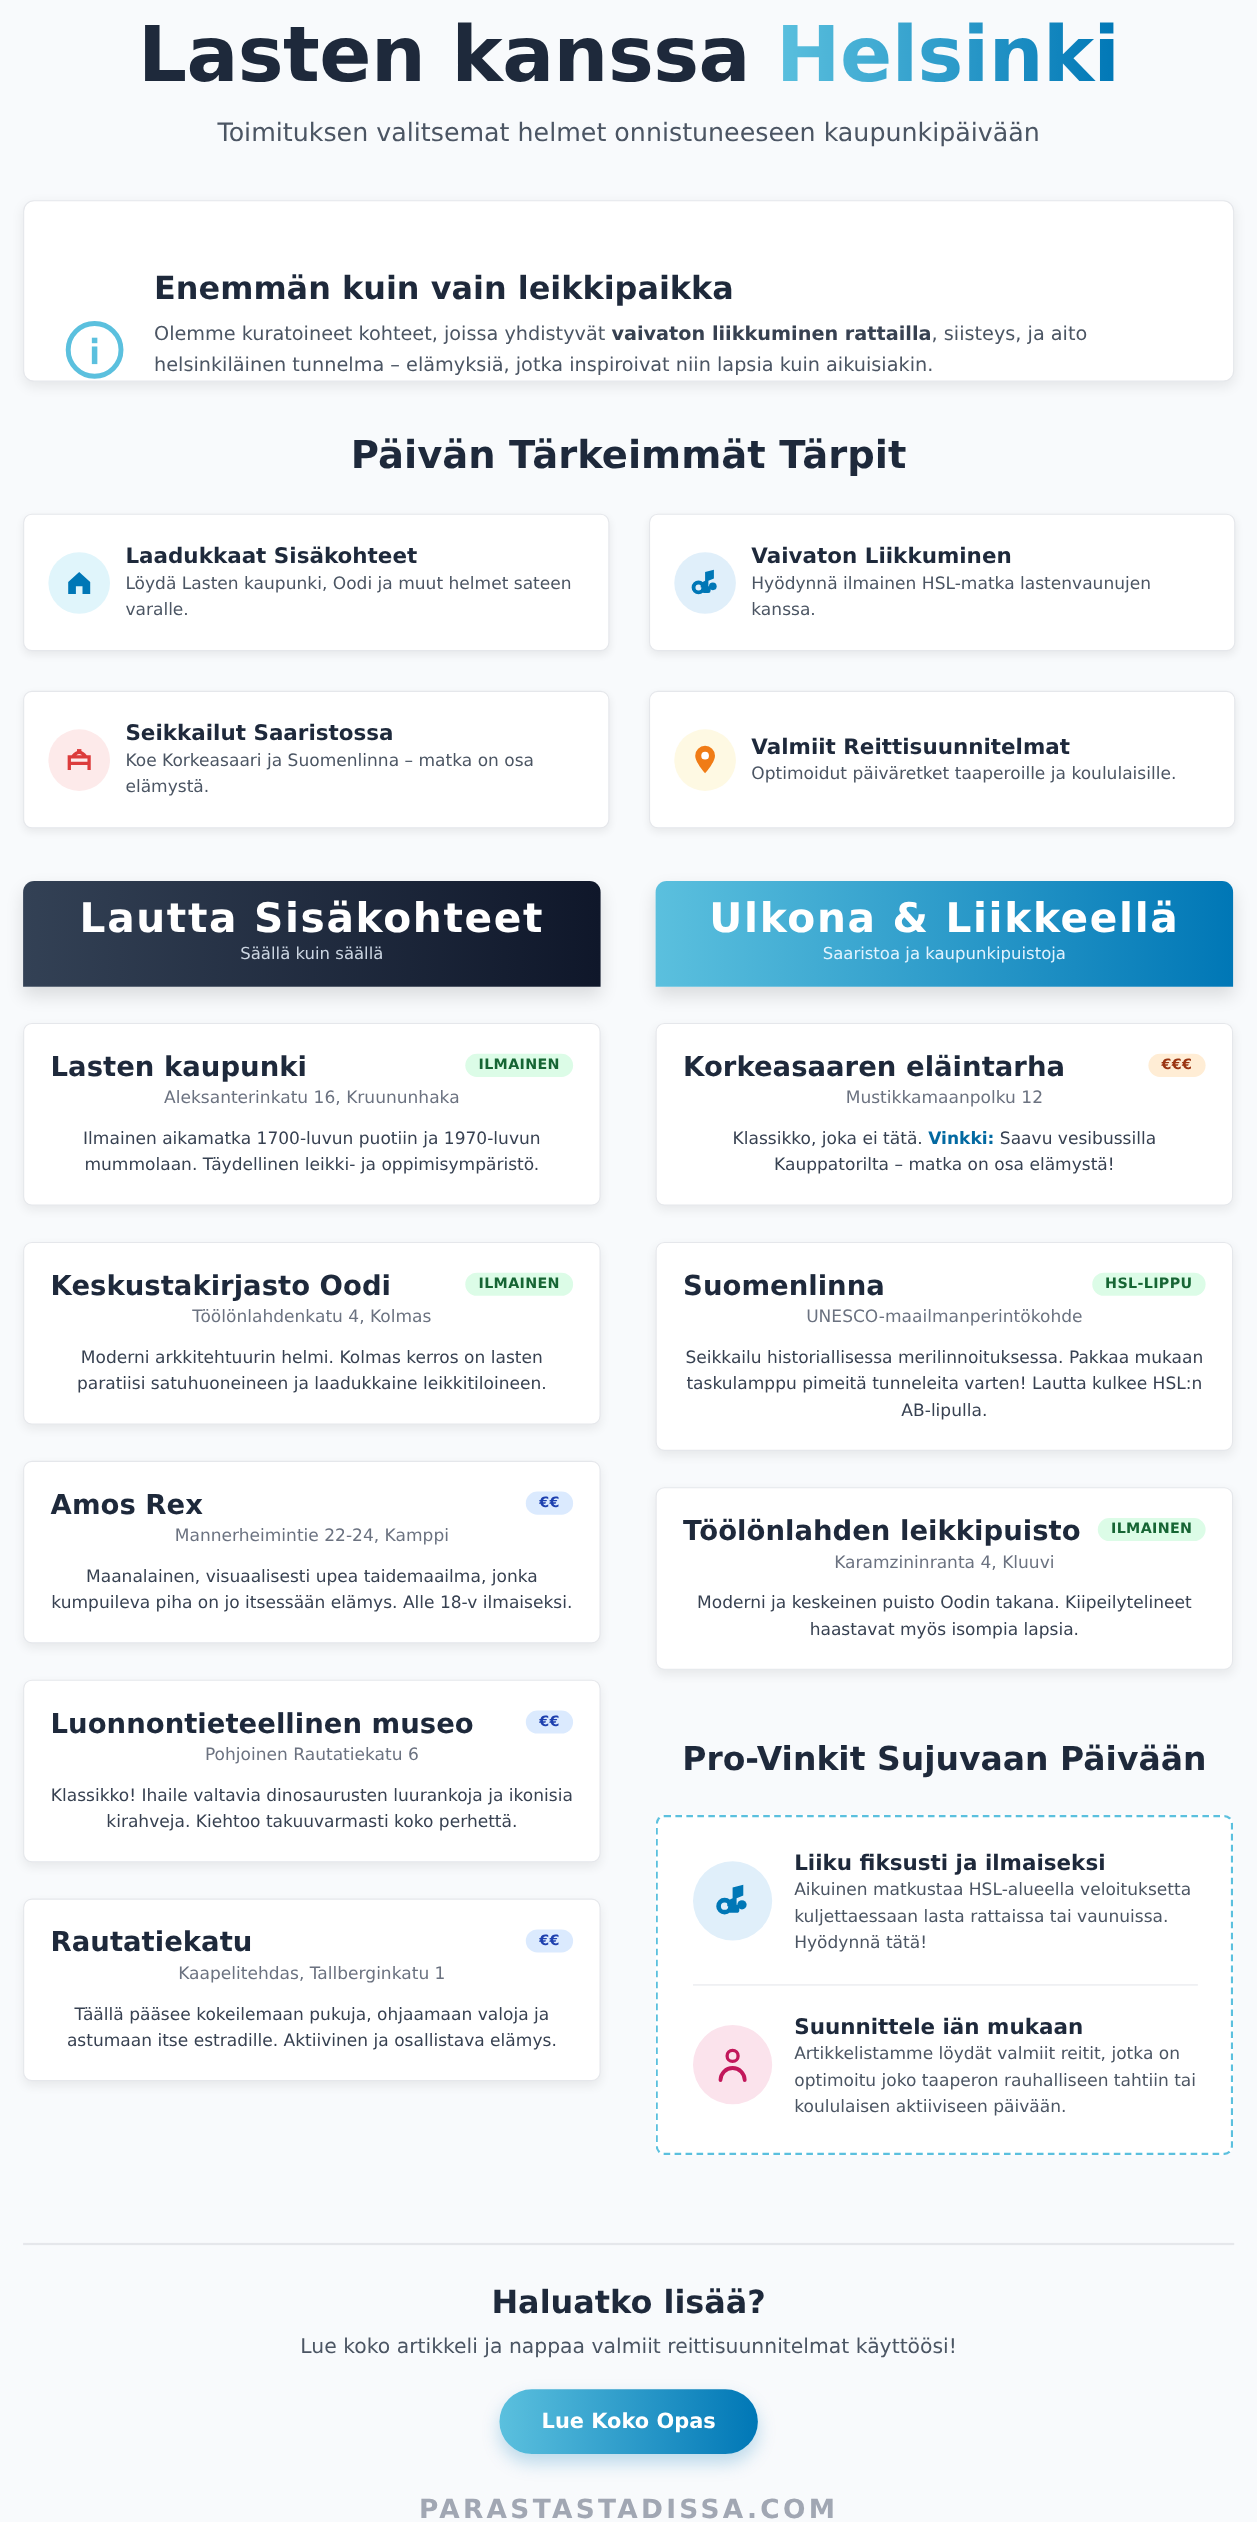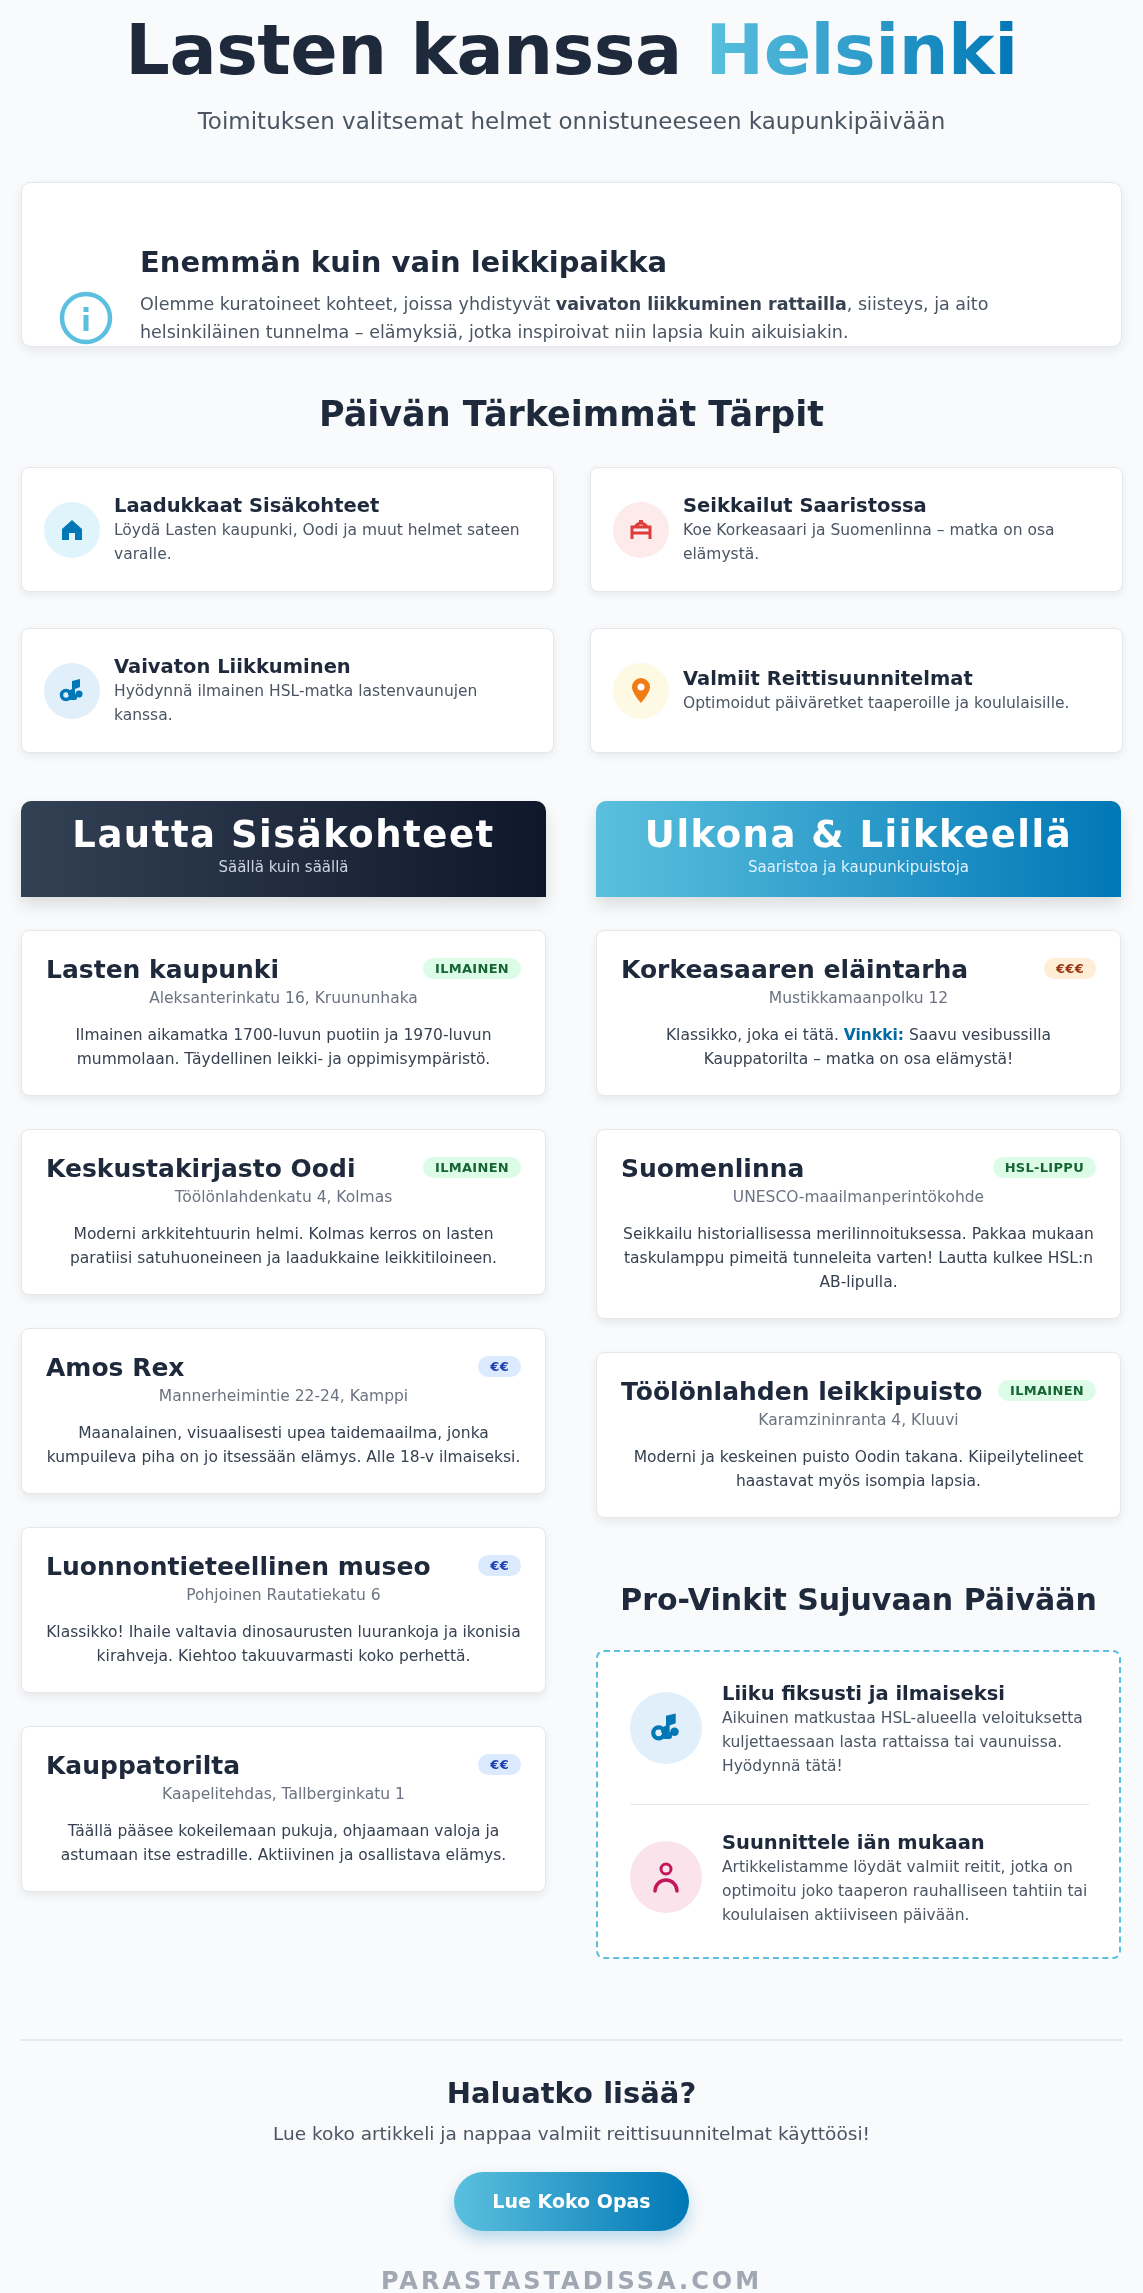--- a/index.html
+++ b/index.html
@@ -99,46 +99,46 @@
         <svg width="24" height="24" viewBox="0 0 24 24">
             <path d="M12 2 L22 11 V22 H15 V15 H9 V22 H2 V11 Z" fill="#0077b6"></path>
           </svg>
       </div>
       <div class="hl-body">
         <div class="hl-title">Laadukkaat Sisäkohteet</div>
         <div class="hl-text">Löydä Lasten kaupunki, Oodi ja muut helmet sateen varalle.</div>
       </div>
     </div>
     <div class="hl-card">
-      <div class="hl-icon" style="background:#fdeaea">
-        <svg width="26" height="26" viewBox="0 0 26 26">
-            <path d="M4 22 V10 H22 V22 M4 16 H22 M7 10 Q13 2 19 10" fill="none" stroke="#dc3c3c" stroke-width="3"></path>
-            <rect x="11" y="3" width="4" height="3" fill="#dc3c3c"></rect>
-          </svg>
-      </div>
-      <div class="hl-body">
-        <div class="hl-title">Seikkailut Saaristossa</div>
-        <div class="hl-text">Koe Korkeasaari ja Suomenlinna – matka on osa elämystä.</div>
-      </div>
-    </div>
-    <div class="hl-card">
       <div class="hl-icon" style="background:#e0effa">
         <svg width="28" height="28" viewBox="0 0 28 28">
             <path d="M14 4 L22 2 V10 L17 12 V18 H10 V14 L14 12 Z" fill="#0077b6"></path>
             <circle cx="8" cy="18" r="4.5" fill="none" stroke="#0077b6" stroke-width="3.5"></circle>
             <circle cx="21" cy="17" r="3.5" fill="#0077b6"></circle>
             <rect x="11" y="17" width="8" height="6" rx="2" fill="#0077b6"></rect>
           </svg>
       </div>
       <div class="hl-body">
         <div class="hl-title">Vaivaton Liikkuminen</div>
         <div class="hl-text">Hyödynnä ilmainen HSL-matka lastenvaunujen kanssa.</div>
       </div>
     </div>
     <div class="hl-card">
+      <div class="hl-icon" style="background:#fdeaea">
+        <svg width="26" height="26" viewBox="0 0 26 26">
+            <path d="M4 22 V10 H22 V22 M4 16 H22 M7 10 Q13 2 19 10" fill="none" stroke="#dc3c3c" stroke-width="3"></path>
+            <rect x="11" y="3" width="4" height="3" fill="#dc3c3c"></rect>
+          </svg>
+      </div>
+      <div class="hl-body">
+        <div class="hl-title">Seikkailut Saaristossa</div>
+        <div class="hl-text">Koe Korkeasaari ja Suomenlinna – matka on osa elämystä.</div>
+      </div>
+    </div>
+    <div class="hl-card">
       <div class="hl-icon" style="background:#fef9e3">
         <svg width="24" height="28" viewBox="0 0 24 28">
             <path d="M12 26 C12 26 3 16 3 10 A9 9 0 0 1 21 10 C21 16 12 26 12 26 Z" fill="#f07c16"></path>
             <circle cx="12" cy="10" r="3.5" fill="#fff"></circle>
           </svg>
       </div>
       <div class="hl-body">
         <div class="hl-title">Valmiit Reittisuunnitelmat</div>
         <div class="hl-text">Optimoidut päiväretket taaperoille ja koululaisille.</div>
       </div>
@@ -183,21 +183,21 @@
         <div class="place-head">
           <h3 class="place-name">Luonnontieteellinen museo</h3>
           <span class="badge paid2">€€</span>
         </div>
         <div class="place-addr">Pohjoinen Rautatiekatu 6</div>
         <p class="place-desc">Klassikko! Ihaile valtavia dinosaurusten luurankoja ja ikonisia kirahveja. Kiehtoo takuuvarmasti koko perhettä.</p>
       </article>
 
       <article class="place">
         <div class="place-head">
-          <h3 class="place-name">Kauppatorilta</h3>
+          <h3 class="place-name">Rautatiekatu</h3>
           <span class="badge paid2">€€</span>
         </div>
         <div class="place-addr">Kaapelitehdas, Tallberginkatu 1</div>
         <p class="place-desc">Täällä pääsee kokeilemaan pukuja, ohjaamaan valoja ja astumaan itse estradille. Aktiivinen ja osallistava elämys.</p>
       </article>
     </div>
 
     <div class="col">
       <div class="col-header light">
         <div class="col-title">Ulkona &amp; Liikkeellä</div>

